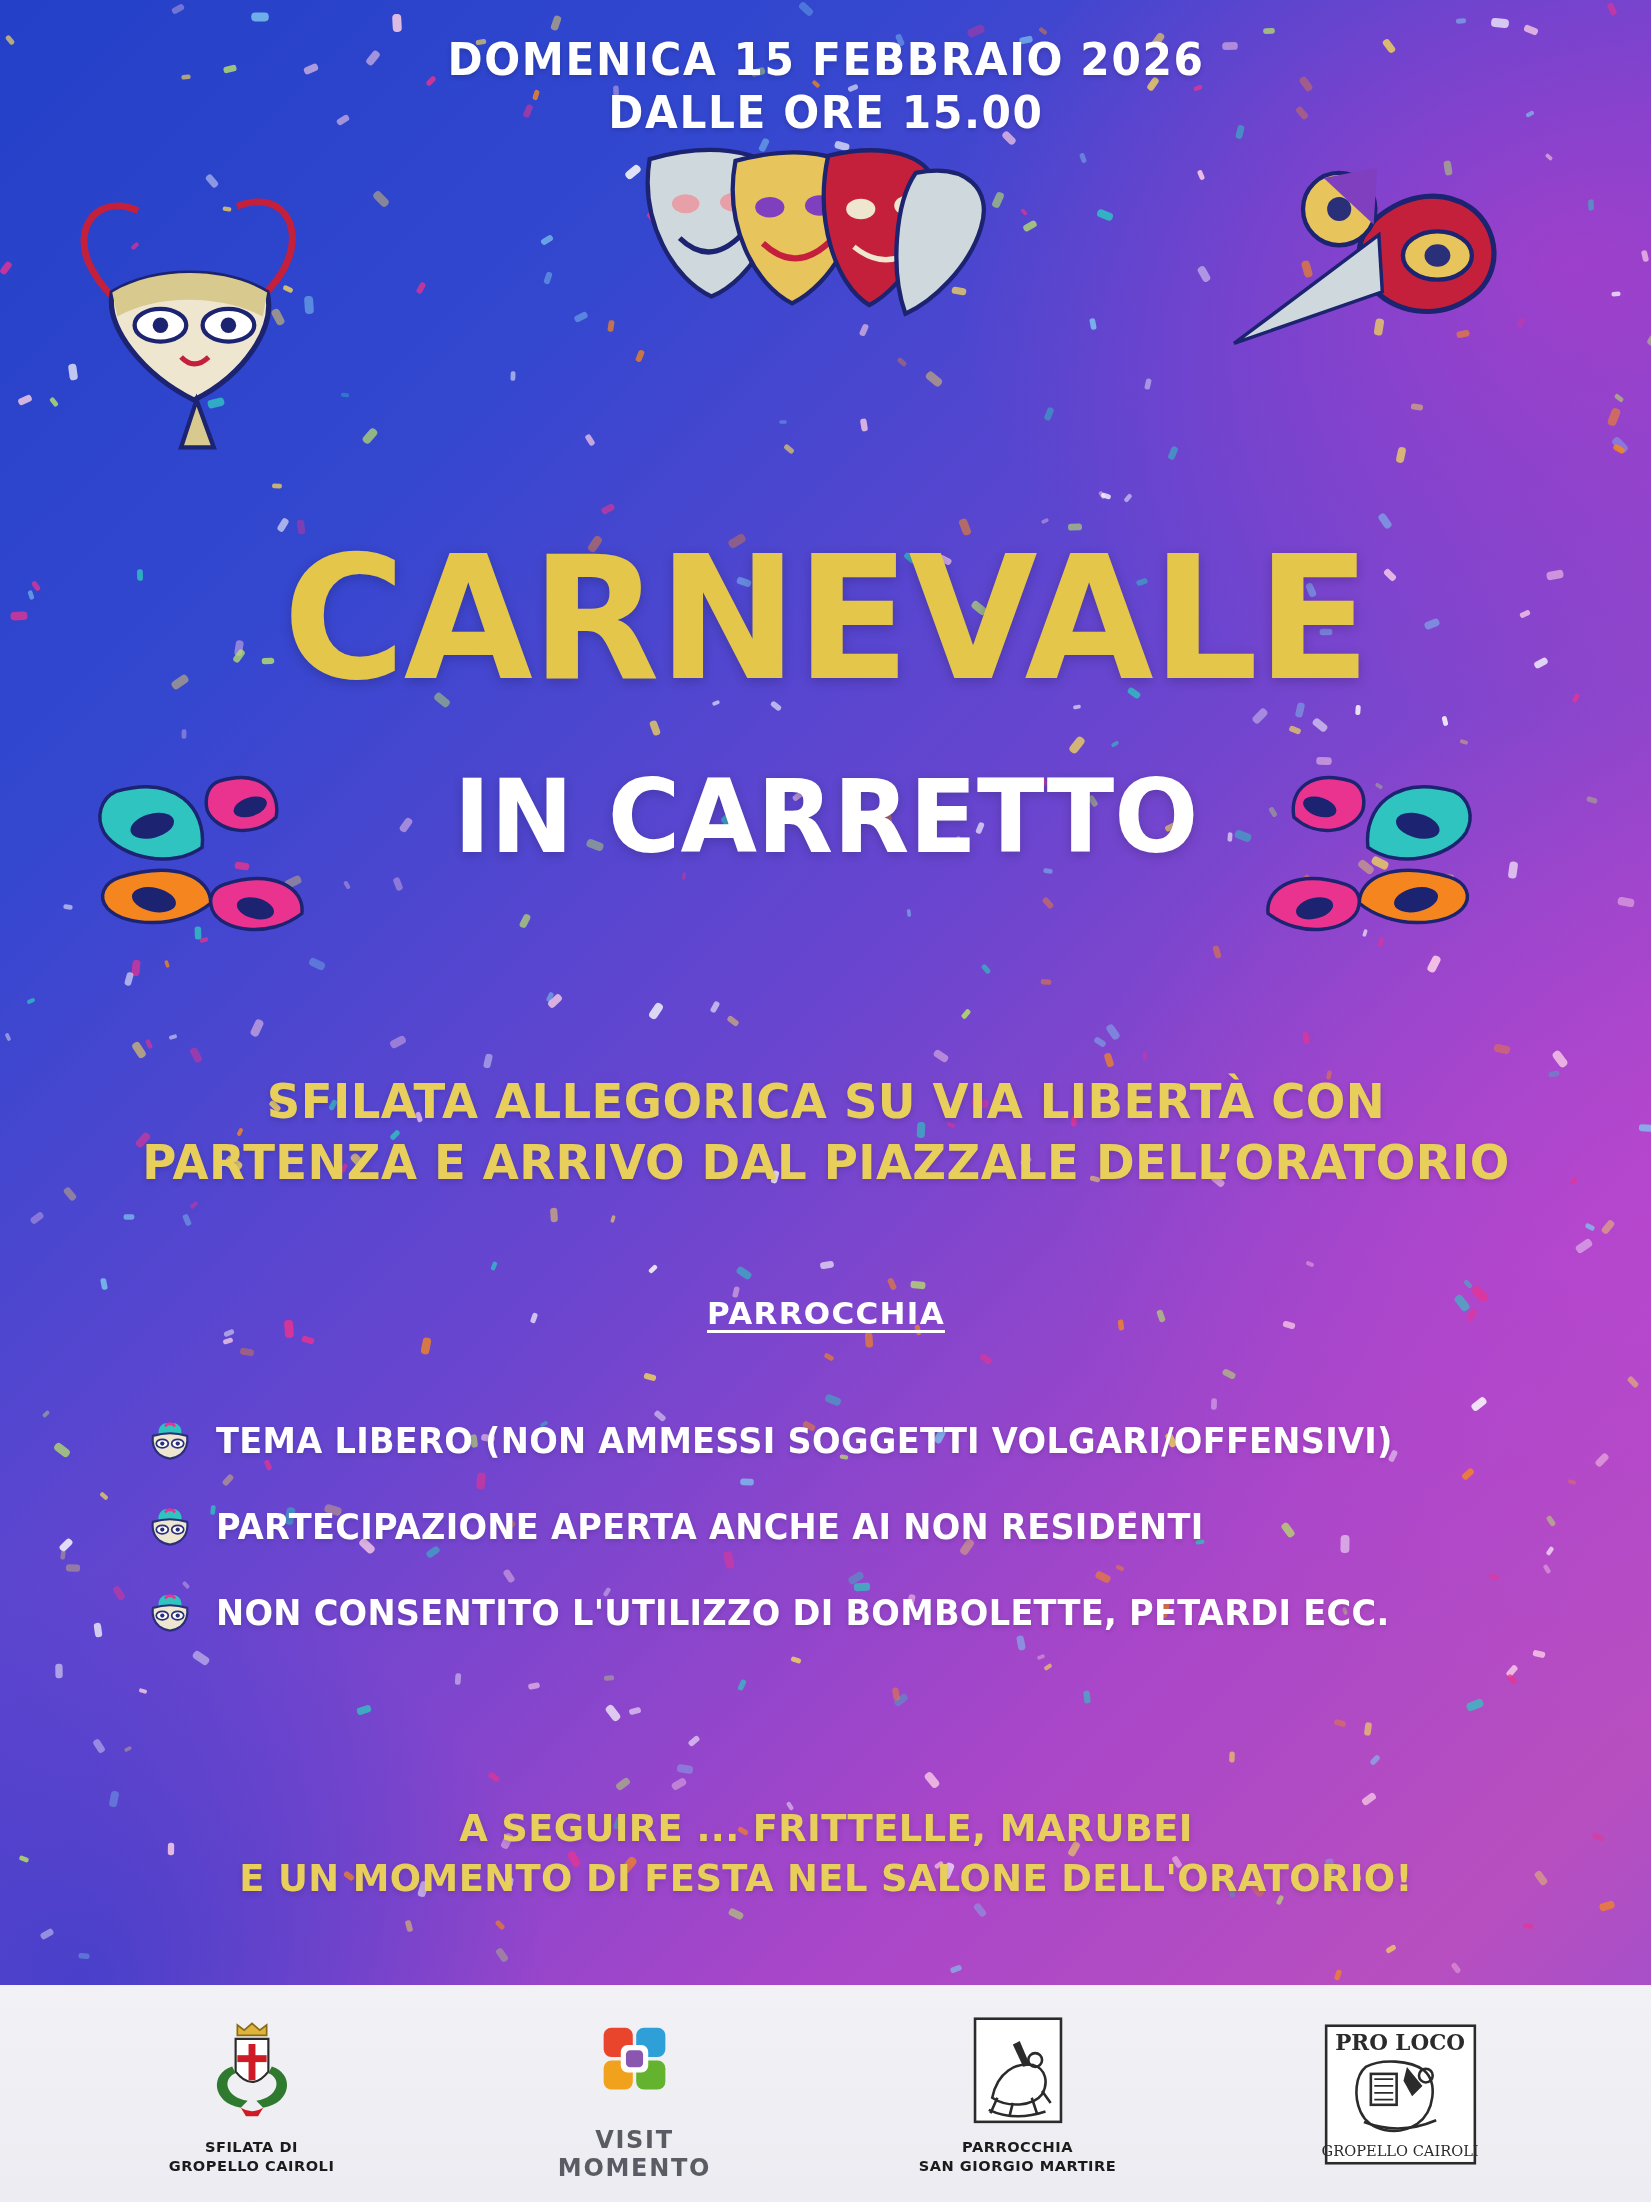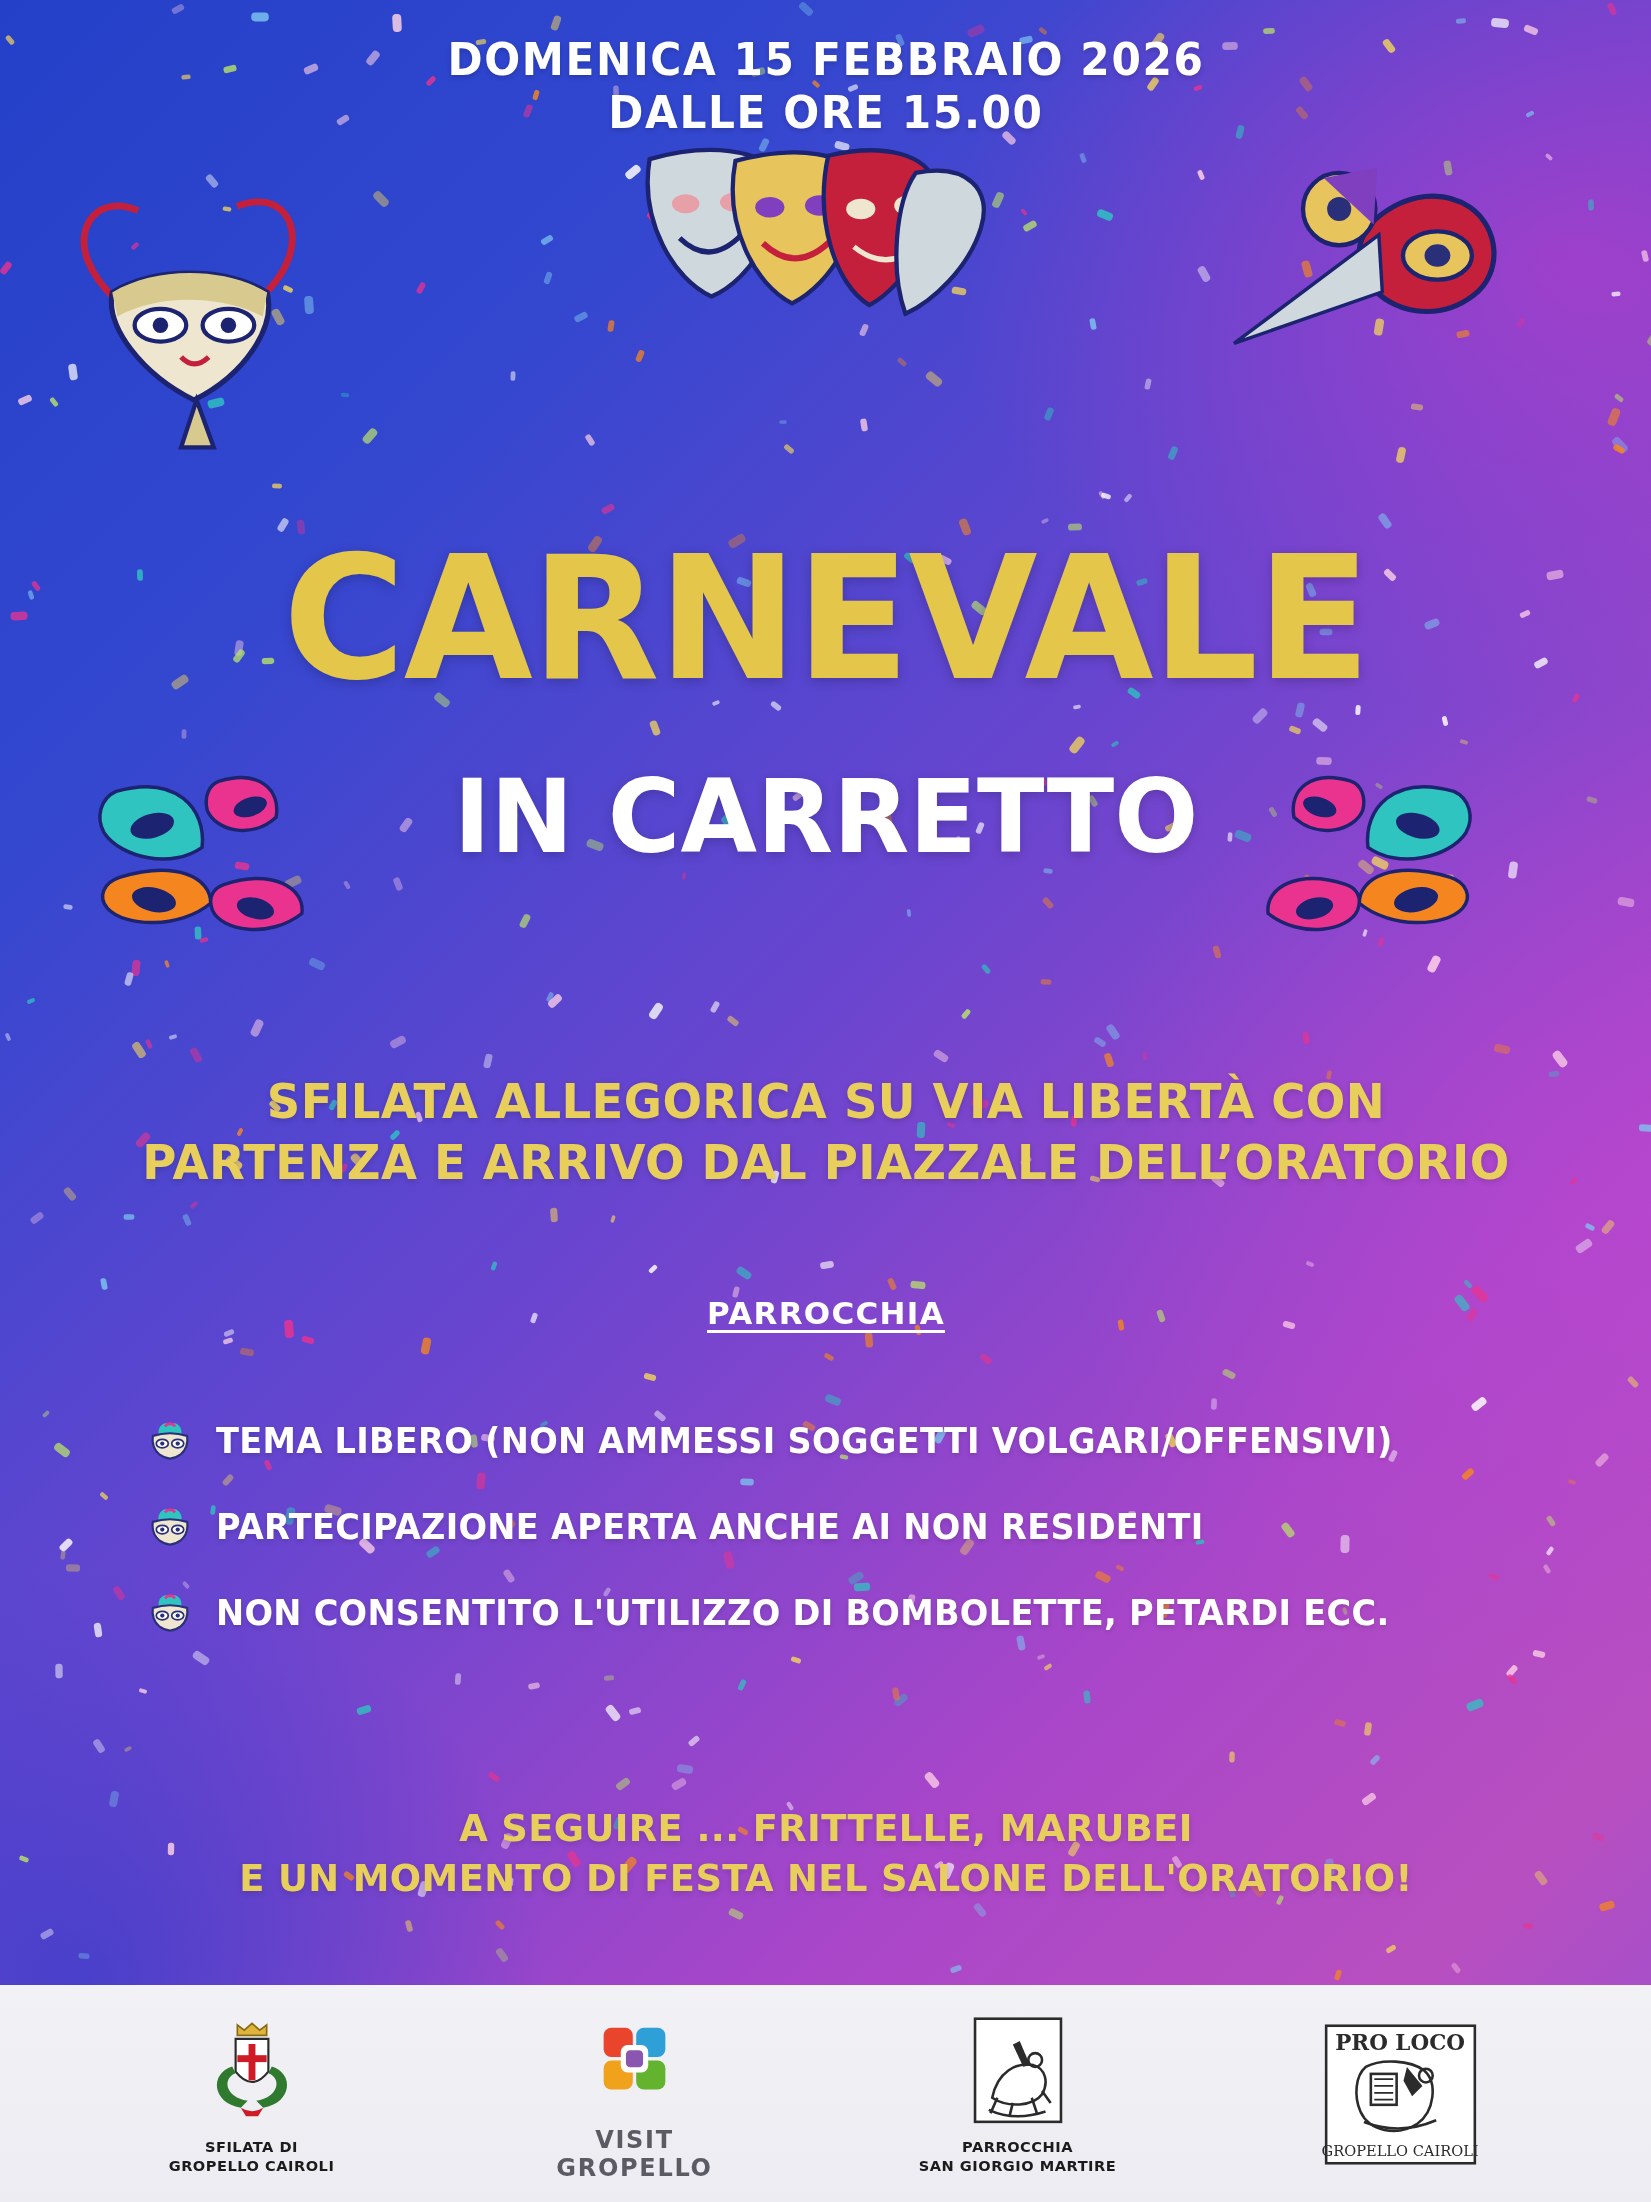--- a/index.html
+++ b/index.html
@@ -797,21 +797,21 @@
           <rect x="24" y="8" width="34" height="34" rx="9" fill="#e8452c"></rect>
           <rect x="62" y="8" width="34" height="34" rx="9" fill="#2f9fd8"></rect>
           <rect x="24" y="46" width="34" height="34" rx="9" fill="#f0a21c"></rect>
           <rect x="62" y="46" width="34" height="34" rx="9" fill="#63b32e"></rect>
           <rect x="44" y="28" width="32" height="32" rx="8" fill="#ffffff"></rect>
           <rect x="50" y="34" width="20" height="20" rx="5" fill="#8a56b0"></rect>
         </svg>
       </div>
       <div class="visit-word">
         <div class="l1">VISIT</div>
-        <div class="l2">GROPELLO</div>
+        <div class="l2">MOMENTO</div>
       </div>
     </div>
 
     <div class="logo-cell">
       <div class="logo-mark">
         <svg width="110" height="114" viewBox="0 0 128 132">
           <rect x="14" y="4" width="100" height="120" fill="#ffffff" stroke="#2b2b2b" stroke-width="3"></rect>
           <path d="M34 96 C 40 66, 62 54, 82 58 C 96 62, 100 78, 92 92 C 82 106, 52 108, 34 96 Z" fill="none" stroke="#2b2b2b" stroke-width="3"></path>
           <path d="M78 58 L 66 30 L 58 34 L 70 60" fill="#2b2b2b"></path>
           <circle cx="84" cy="52" r="8" fill="none" stroke="#2b2b2b" stroke-width="3"></circle>

